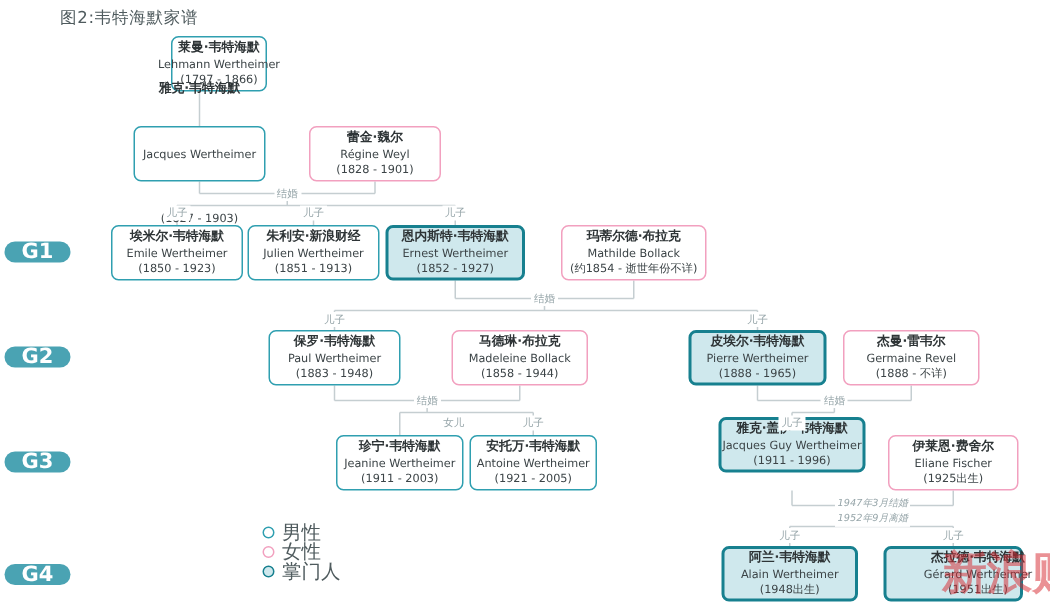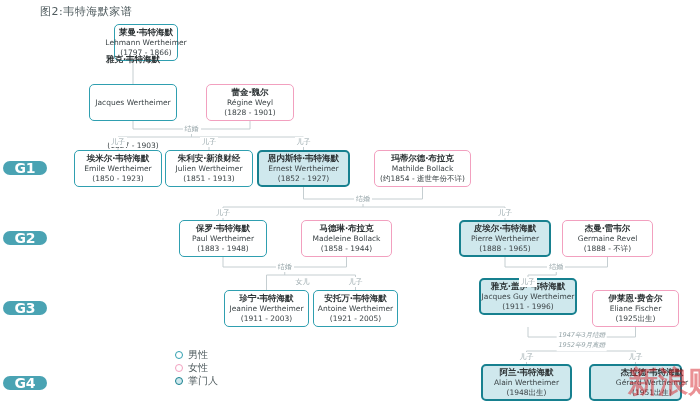--- a/index.html
+++ b/index.html
@@ -16,21 +16,21 @@
   .person .yr{font-size:7.5px;color:#3c4447;white-space:nowrap;}
   .badge{position:absolute;left:3px;width:44px;height:14px;background:var(--badge);color:#fff;font-size:14px;font-weight:bold;border-radius:7px;display:flex;align-items:center;justify-content:center;}
   .edge-label{position:absolute;transform:translate(-50%,-50%);background:#fff;padding:0 2px;font-size:7px;color:#96a5a9;white-space:nowrap;}
   .edge-note{position:absolute;transform:translate(-50%,-50%);background:#fff;padding:0 2px;font-size:6.5px;color:#96a5a9;white-space:nowrap;text-align:center;line-height:1.5;}
   #legend{position:absolute;left:175px;top:348px;}
   .legend-row{display:flex;align-items:center;height:13px;}
   .legend-dot{width:8px;height:8px;border-radius:50%;box-sizing:border-box;margin-right:5px;background:#fff;display:inline-block;}
   .legend-dot.male{border:1.5px solid var(--male);}
   .legend-dot.female{border:1.5px solid var(--female);}
   .legend-dot.head{border:1.5px solid var(--head-border);background:var(--head-fill);}
-  .legend-label{font-size:10px;color:#4f5b5e;}
+  .legend-label{font-size:13px;color:#4f5b5e;}
   #watermark{position:absolute;left:628px;top:362px;font-size:30px;font-weight:bold;color:#d7262d;opacity:.5;white-space:nowrap;}
 </style>
 </head>
 <body>
 
 <div id="stage">
   <div id="title">图2:韦特海默家谱</div>
   <svg id="edges" width="700" height="405">
       <line x1="133" y1="61" x2="133" y2="84" stroke="#c5ced1" stroke-width="1"></line>
       <line x1="133" y1="121" x2="133" y2="129" stroke="#c5ced1" stroke-width="1"></line>

